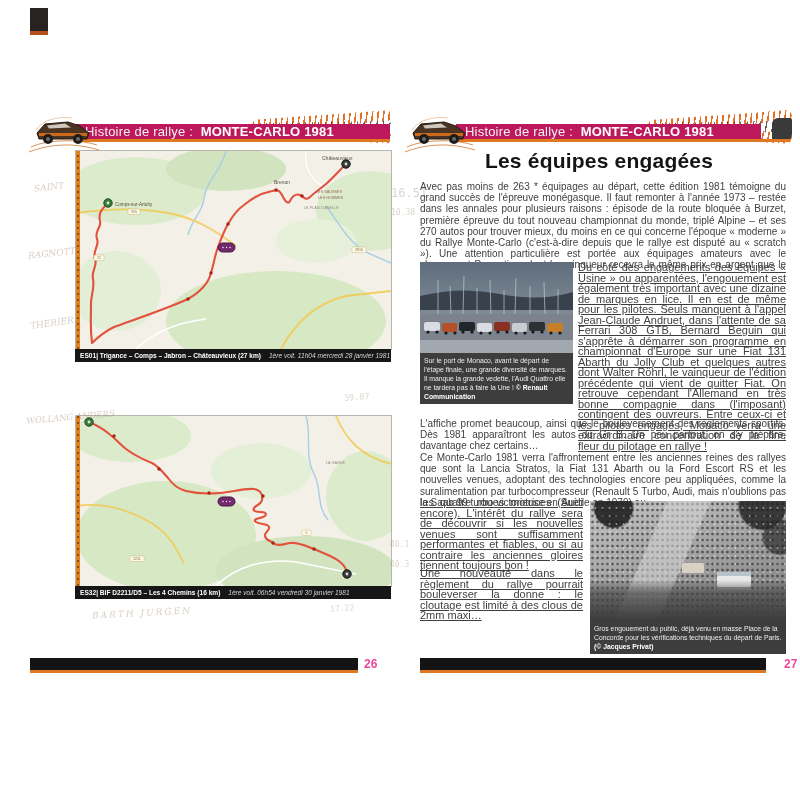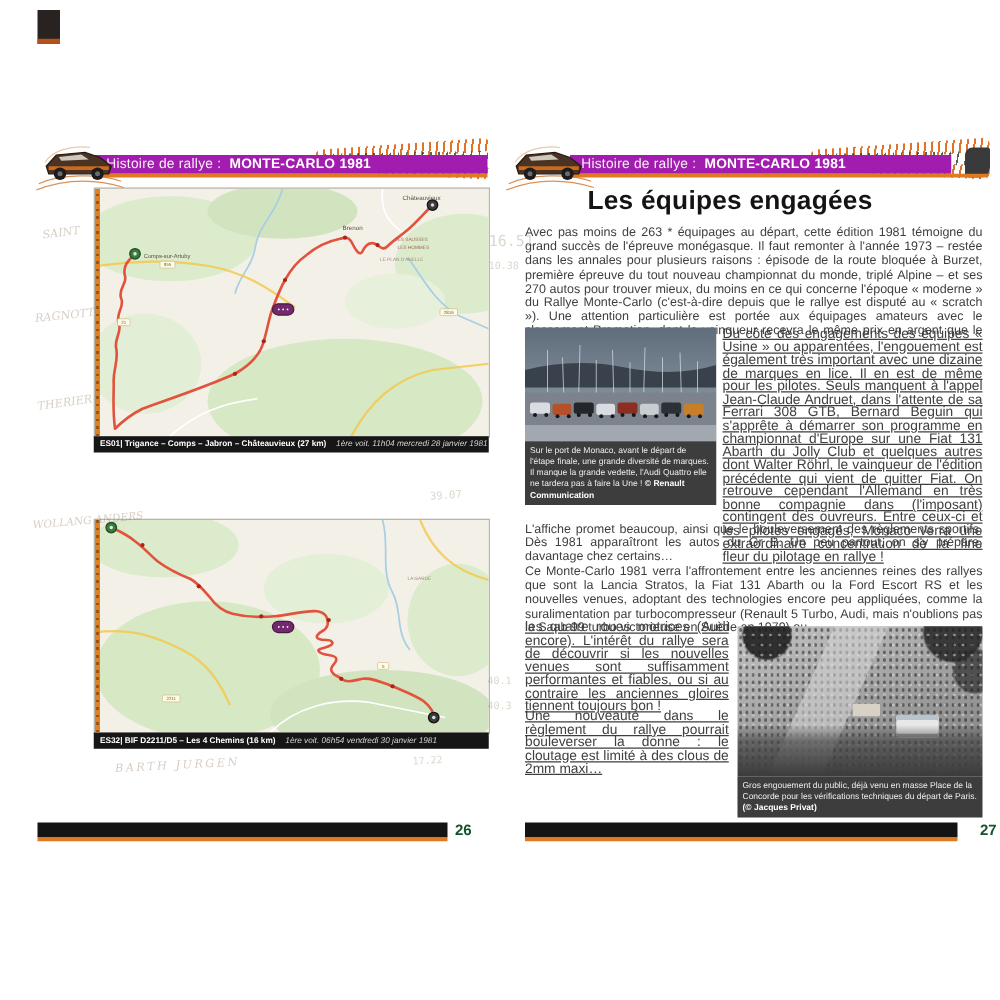--- a/index.html
+++ b/index.html
@@ -1,21 +1,21 @@
 <!DOCTYPE html>
 <html><head>
 <meta charset="utf-8">
 <style>
   html,body{margin:0;padding:0;}
   body{width:800px;height:800px;background:#ffffff;position:relative;overflow:hidden;
        font-family:"Liberation Sans",sans-serif;color:#3d3d3d;}
   .abs{position:absolute;}
 
   
-  .hdr-bar{background:#a21caf;color:#f2f2f2;font-size:11px;line-height:15px;height:15px;
+  .hdr-bar{background:#be185d;color:#f2f2f2;font-size:13px;line-height:15px;height:15px;
            padding-left:9px;white-space:nowrap;letter-spacing:.2px;z-index:3;}
   .hdr-bar b{color:#ffffff;}
   .hdr-under{background:#e07a22;height:3px;z-index:3;}
   .hatch{z-index:2;border-radius:10px;}
   .hatch .band{position:absolute;left:0;width:100%;height:11px;border-radius:8px;
     background:repeating-linear-gradient(100deg,rgba(223,106,28,0) 0 1px,rgba(223,106,28,.95) 1px 2.6px,rgba(223,106,28,0) 2.6px 5.6px);}
   .hatch .band.dark{background:repeating-linear-gradient(100deg,rgba(45,42,40,0) 0 1.4px,rgba(45,42,40,.75) 1.4px 2.6px,rgba(45,42,40,0) 2.6px 6.4px);}
   .car-sketch{z-index:4;}
 
   
@@ -38,21 +38,21 @@
   .body-txt{font-size:10px;line-height:11.2px;text-align:justify;color:#3f3f3f;}
   .col-txt{font-size:11px;line-height:10.5px;text-align:justify;color:#3f3f3f;text-decoration:underline;}
   .photo-cap{background:#3d3d3d;color:#ececec;font-size:6.8px;line-height:9px;
              padding:3px 4px;text-align:left;}
   .photo-cap b{color:#ffffff;}
   .photo-frame{overflow:hidden;background:#777;}
 
   
   .foot-bar{background:#141414;height:12px;}
   .foot-under{background:#e07a22;height:2.5px;}
-  .pagenum{font-size:12px;font-weight:bold;color:#14532d;}
+  .pagenum{font-size:12px;font-weight:bold;color:#ec4899;}
 
   
   .crowd{
     background:
       radial-gradient(circle at 12% 6%, rgba(40,40,40,.95) 0 9%, rgba(40,40,40,0) 10%),
       radial-gradient(circle at 88% 4%, rgba(45,45,45,.9) 0 11%, rgba(45,45,45,0) 12%),
       radial-gradient(circle at 97% 30%, rgba(60,60,60,.8) 0 8%, rgba(60,60,60,0) 9%),
       linear-gradient(160deg,#c2c2c2 0%,#ababab 35%,#9a9a9a 60%,#7e7e7e 100%);
     position:relative;}
   .crowd:before{content:"";position:absolute;inset:0;
@@ -248,21 +248,21 @@
   </g>
   <path d="M9 23 L17 14 L40 12 L52 16 L61 23 L59 29 L11 29 Z" fill="#4a3322" stroke="#241a10" stroke-width="1"></path>
   <path d="M19 15.5 L37 13.5 L43 17.5 L21 18.5 Z" fill="#cfc8bd"></path>
   <rect x="11" y="23" width="48" height="3" fill="#c96a1e"></rect>
   <circle cx="20" cy="29" r="5" fill="#1c1c1c"></circle>
     <circle cx="20" cy="29" r="2" fill="#6b6b6b"></circle>
   <circle cx="50" cy="29" r="5" fill="#1c1c1c"></circle>
     <circle cx="50" cy="29" r="2" fill="#6b6b6b"></circle>
 </svg>
 
-<div class="abs title" style="left:401px;top:149px;width:366px;">Les équipes engagées</div>
+<div class="abs title" style="left:416px;top:149px;width:366px;">Les équipes engagées</div>
 
 <div class="abs body-txt" style="left:420px;top:181px;width:366px;">Avec pas moins de 263 * équipages au départ, cette édition 1981 témoigne du grand succès de l'épreuve monégasque. Il faut remonter à l'année 1973 – restée dans les annales pour plusieurs raisons : épisode de la route bloquée à Burzet, première épreuve du tout nouveau championnat du monde, triplé Alpine – et ses 270 autos pour trouver mieux, du moins en ce qui concerne l'époque « moderne » du Rallye Monte-Carlo (c'est-à-dire depuis que le rallye est disputé au « scratch »). Une attention particulière est portée aux équipages amateurs avec le classement Promotion, dont le vainqueur recevra le même prix en argent que le vainqueur du classement général.</div>
 
 <div class="abs photo-frame" style="left:420px;top:262px;width:153px;height:91px;">
   <svg width="153" height="91" viewBox="0 0 153 91">
     <defs>
       <linearGradient id="sky" x1="0" y1="0" x2="0" y2="1">
         <stop offset="0" stop-color="#5f6d7c"></stop>
           <stop offset="1" stop-color="#96a0aa"></stop>
       </linearGradient>

